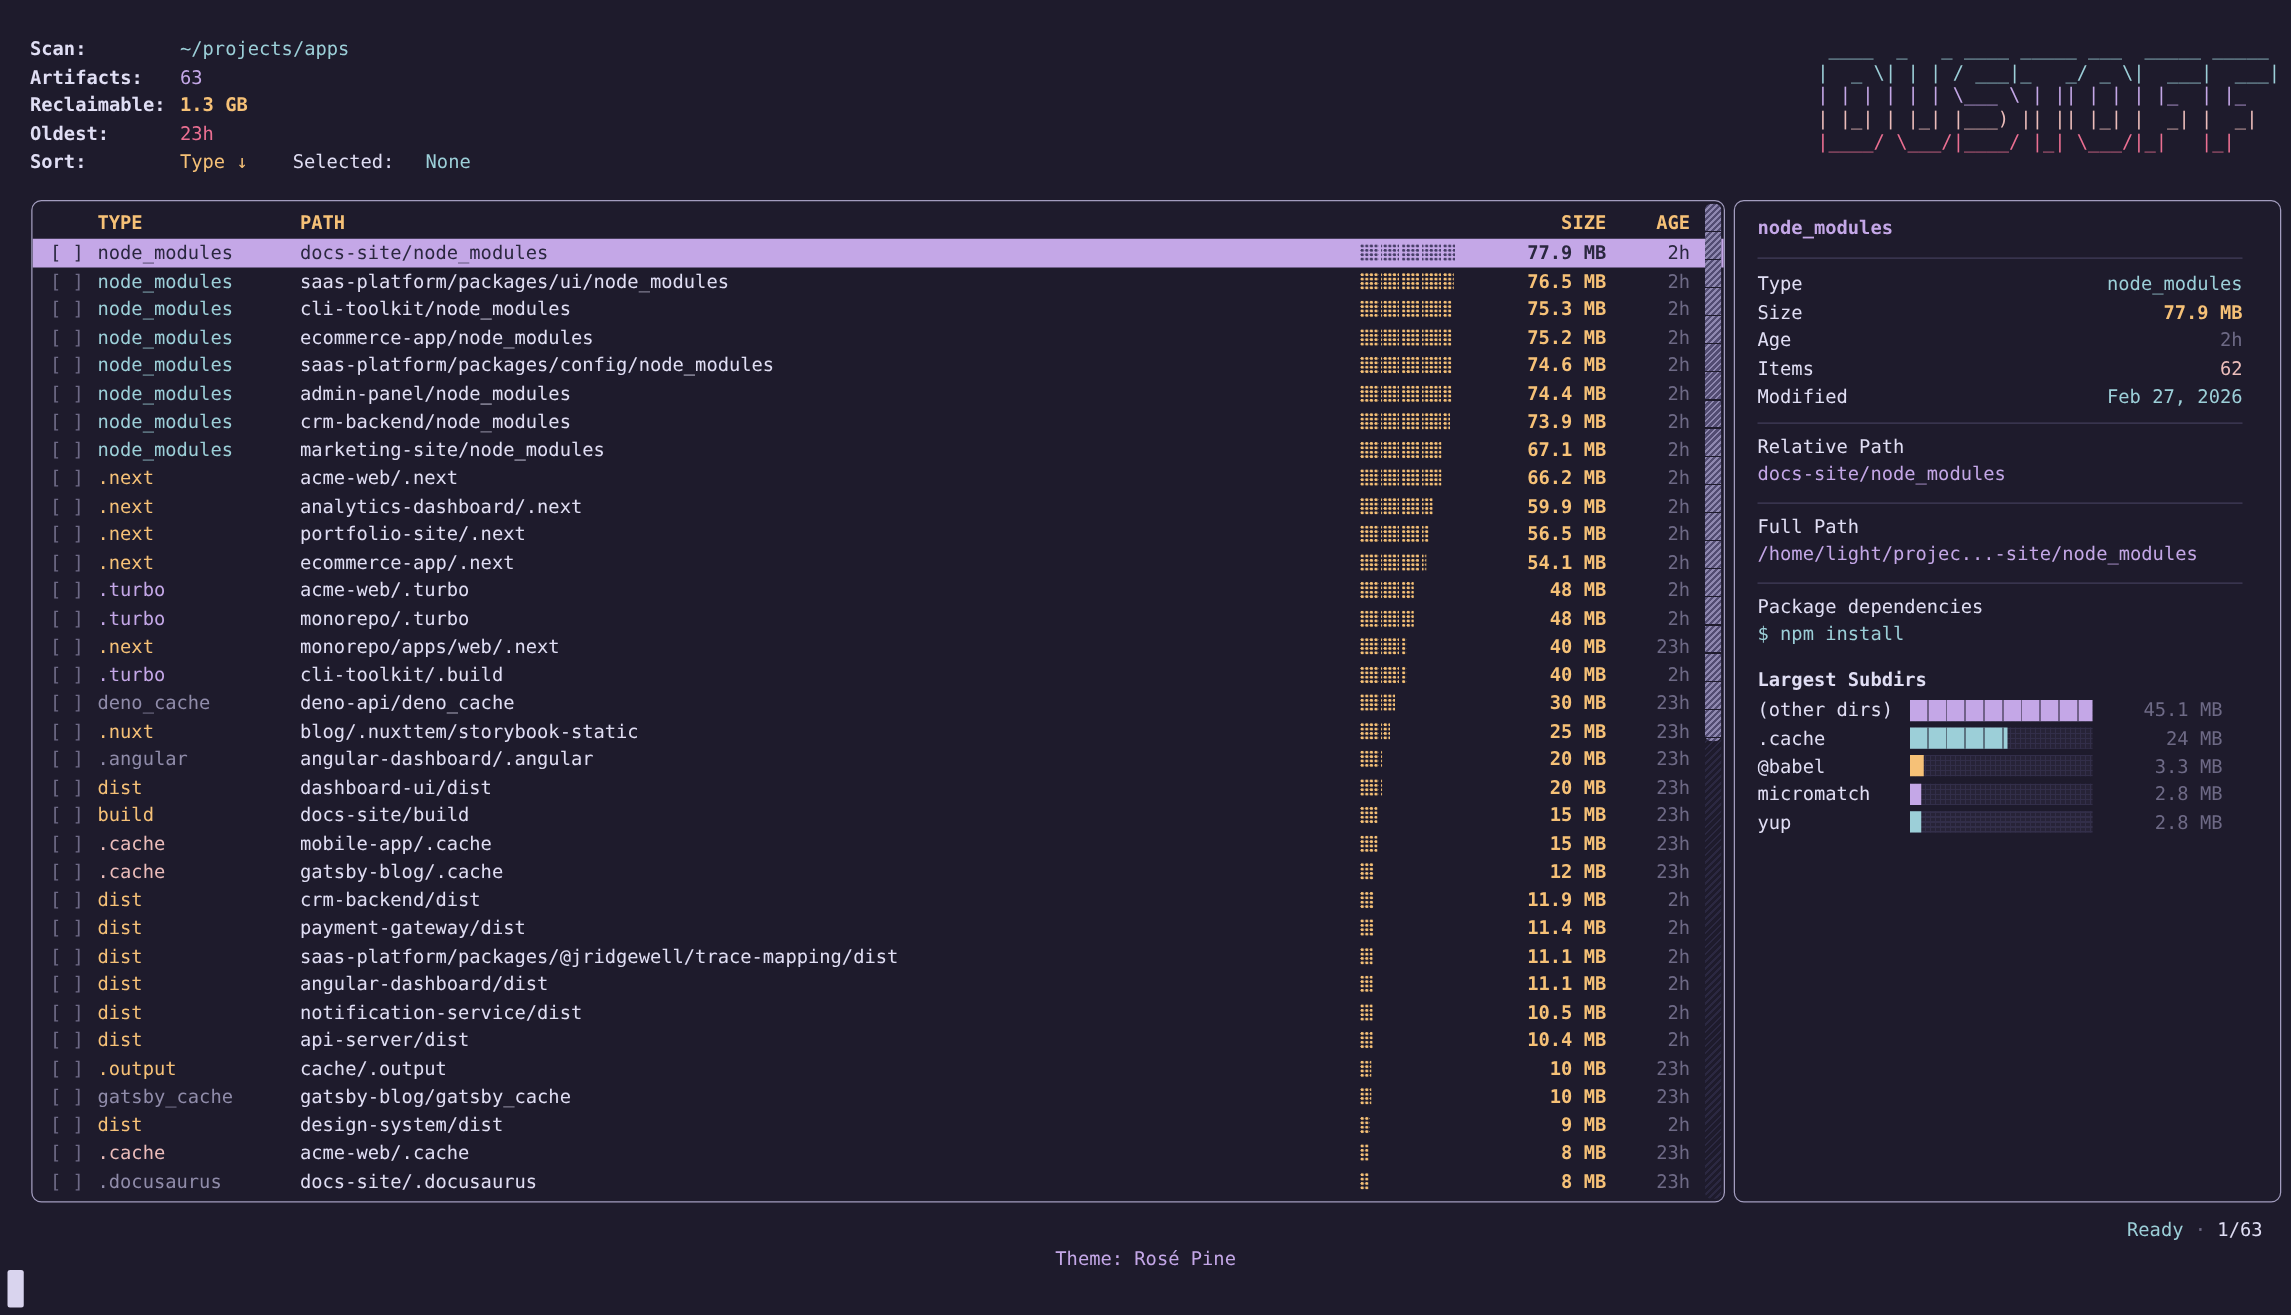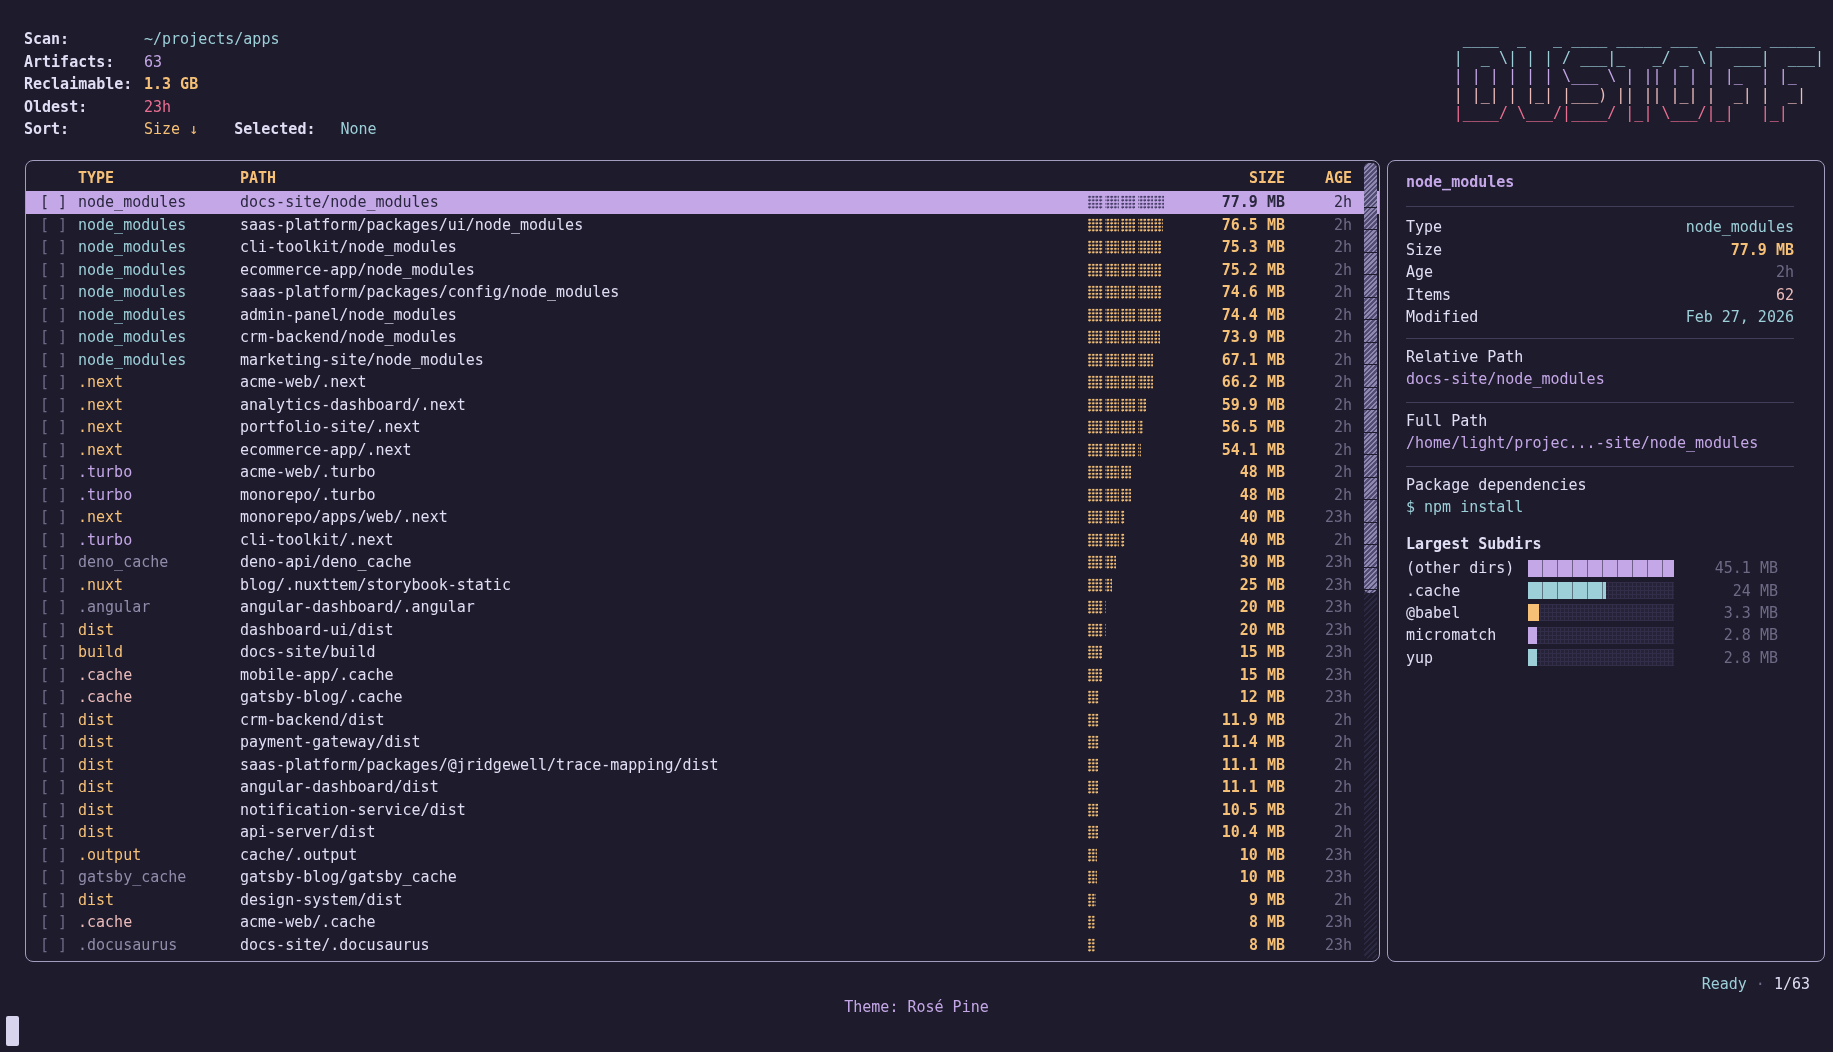--- a/index.html
+++ b/index.html
@@ -12,21 +12,21 @@
   body{background:var(--bg);font-family:"DejaVu Sans Mono",monospace;font-size:15px;color:var(--text);position:relative}
   .c-foam{color:var(--foam)} .c-iris{color:var(--iris)} .c-gold{color:var(--gold)}
   .c-rose{color:var(--rose)} .c-love{color:var(--love)} .c-muted{color:var(--muted)}
   .c-subtle{color:var(--subtle)} .c-text{color:var(--text)}
   .b{font-weight:bold}
 
   
   .stats{position:absolute;left:24px;top:28px}
   .stat-line{display:flex;height:22.5px;align-items:center;white-space:pre}
   .stat-label{display:inline-block;width:120px;font-weight:bold;color:var(--text)}
-  .stat-extra-label{font-weight:bold;margin-left:36px;color:var(--text)}
+  .stat-extra-label{font-weight:normal;margin-left:36px;color:var(--text)}
   .stat-extra-value{margin-left:25px}
 
   
   .banner{position:absolute;top:30px;right:9px;text-align:left;line-height:18.6px;font-size:15px;white-space:pre}
   .bl{white-space:pre}
   .bl0,.bl1{color:var(--foam)} .bl2{color:var(--iris)} .bl3{color:var(--rose)} .bl4{color:var(--love)}
 
   
   .panel{position:absolute;border:1.5px solid var(--border);border-radius:8px;background:var(--bg)}
   .table-panel{left:25px;top:160px;width:1355px;height:802px;overflow:hidden}
@@ -83,21 +83,21 @@
   .cursor-block{position:absolute;left:6px;top:1016px;width:13px;height:30px;background:#d9d4ee;border-radius:2px}
 </style>
 </head>
 <body>
 
 <div class="stats">
     <div class="stat-line"><span class="stat-label">Scan:</span><span class="c-foam">~/projects/apps</span></div>
     <div class="stat-line"><span class="stat-label">Artifacts:</span><span class="c-iris">63</span></div>
     <div class="stat-line"><span class="stat-label">Reclaimable:</span><span class="c-gold b">1.3 GB</span></div>
     <div class="stat-line"><span class="stat-label">Oldest:</span><span class="c-love">23h</span></div>
-    <div class="stat-line"><span class="stat-label">Sort:</span><span class="c-gold">Size ↓</span><span class="stat-extra-label">Selected:</span><span class="stat-extra-value c-foam">None</span></div>
+    <div class="stat-line"><span class="stat-label">Sort:</span><span class="c-gold">Type ↓</span><span class="stat-extra-label">Selected:</span><span class="stat-extra-value c-foam">None</span></div>
   </div>
 
 <div class="banner"><div class="bl bl0"> ____  _   _ ____ _____ ___  _____ _____ </div><div class="bl bl1">|  _ \| | | / ___|_   _/ _ \|  ___|  ___|</div><div class="bl bl2">| | | | | | \___ \ | || | | | |_  | |_   </div><div class="bl bl3">| |_| | |_| |___) || || |_| |  _| |  _|  </div><div class="bl bl4">|____/ \___/|____/ |_| \___/|_|   |_|    </div></div>
 
 <div class="panel table-panel">
   <div class="tr thead">
     <span></span>
     <span class="h-type">TYPE</span>
     <span class="h-path">PATH</span>
     <span></span>
@@ -113,21 +113,21 @@
       <div class="tr"><span class="cell-checkbox">[ ]</span><span class="cell-type c-foam">node_modules</span><span class="cell-path">admin-panel/node_modules</span><div class="dotbar" style="width: 73px;"></div><span class="cell-size">74.4 MB</span><span class="cell-age">2h</span></div>
       <div class="tr"><span class="cell-checkbox">[ ]</span><span class="cell-type c-foam">node_modules</span><span class="cell-path">crm-backend/node_modules</span><div class="dotbar" style="width: 72px;"></div><span class="cell-size">73.9 MB</span><span class="cell-age">2h</span></div>
       <div class="tr"><span class="cell-checkbox">[ ]</span><span class="cell-type c-foam">node_modules</span><span class="cell-path">marketing-site/node_modules</span><div class="dotbar" style="width: 65px;"></div><span class="cell-size">67.1 MB</span><span class="cell-age">2h</span></div>
       <div class="tr"><span class="cell-checkbox">[ ]</span><span class="cell-type c-gold">.next</span><span class="cell-path">acme-web/.next</span><div class="dotbar" style="width: 65px;"></div><span class="cell-size">66.2 MB</span><span class="cell-age">2h</span></div>
       <div class="tr"><span class="cell-checkbox">[ ]</span><span class="cell-type c-gold">.next</span><span class="cell-path">analytics-dashboard/.next</span><div class="dotbar" style="width: 58px;"></div><span class="cell-size">59.9 MB</span><span class="cell-age">2h</span></div>
       <div class="tr"><span class="cell-checkbox">[ ]</span><span class="cell-type c-gold">.next</span><span class="cell-path">portfolio-site/.next</span><div class="dotbar" style="width: 55px;"></div><span class="cell-size">56.5 MB</span><span class="cell-age">2h</span></div>
       <div class="tr"><span class="cell-checkbox">[ ]</span><span class="cell-type c-gold">.next</span><span class="cell-path">ecommerce-app/.next</span><div class="dotbar" style="width: 53px;"></div><span class="cell-size">54.1 MB</span><span class="cell-age">2h</span></div>
       <div class="tr"><span class="cell-checkbox">[ ]</span><span class="cell-type c-iris">.turbo</span><span class="cell-path">acme-web/.turbo</span><div class="dotbar" style="width: 43px;"></div><span class="cell-size">48 MB</span><span class="cell-age">2h</span></div>
       <div class="tr"><span class="cell-checkbox">[ ]</span><span class="cell-type c-iris">.turbo</span><span class="cell-path">monorepo/.turbo</span><div class="dotbar" style="width: 43px;"></div><span class="cell-size">48 MB</span><span class="cell-age">2h</span></div>
       <div class="tr"><span class="cell-checkbox">[ ]</span><span class="cell-type c-gold">.next</span><span class="cell-path">monorepo/apps/web/.next</span><div class="dotbar" style="width: 37px;"></div><span class="cell-size">40 MB</span><span class="cell-age">23h</span></div>
-      <div class="tr"><span class="cell-checkbox">[ ]</span><span class="cell-type c-iris">.turbo</span><span class="cell-path">cli-toolkit/.next</span><div class="dotbar" style="width: 37px;"></div><span class="cell-size">40 MB</span><span class="cell-age">2h</span></div>
+      <div class="tr"><span class="cell-checkbox">[ ]</span><span class="cell-type c-iris">.turbo</span><span class="cell-path">cli-toolkit/.build</span><div class="dotbar" style="width: 37px;"></div><span class="cell-size">40 MB</span><span class="cell-age">2h</span></div>
       <div class="tr"><span class="cell-checkbox">[ ]</span><span class="cell-type c-subtle">deno_cache</span><span class="cell-path">deno-api/deno_cache</span><div class="dotbar" style="width: 28px;"></div><span class="cell-size">30 MB</span><span class="cell-age">23h</span></div>
       <div class="tr"><span class="cell-checkbox">[ ]</span><span class="cell-type c-gold">.nuxt</span><span class="cell-path">blog/.nuxttem/storybook-static</span><div class="dotbar" style="width: 24px;"></div><span class="cell-size">25 MB</span><span class="cell-age">23h</span></div>
       <div class="tr"><span class="cell-checkbox">[ ]</span><span class="cell-type c-subtle">.angular</span><span class="cell-path">angular-dashboard/.angular</span><div class="dotbar" style="width: 18px;"></div><span class="cell-size">20 MB</span><span class="cell-age">23h</span></div>
       <div class="tr"><span class="cell-checkbox">[ ]</span><span class="cell-type c-gold">dist</span><span class="cell-path">dashboard-ui/dist</span><div class="dotbar" style="width: 18px;"></div><span class="cell-size">20 MB</span><span class="cell-age">23h</span></div>
       <div class="tr"><span class="cell-checkbox">[ ]</span><span class="cell-type c-gold">build</span><span class="cell-path">docs-site/build</span><div class="dotbar" style="width: 14px;"></div><span class="cell-size">15 MB</span><span class="cell-age">23h</span></div>
       <div class="tr"><span class="cell-checkbox">[ ]</span><span class="cell-type c-rose">.cache</span><span class="cell-path">mobile-app/.cache</span><div class="dotbar" style="width: 14px;"></div><span class="cell-size">15 MB</span><span class="cell-age">23h</span></div>
       <div class="tr"><span class="cell-checkbox">[ ]</span><span class="cell-type c-rose">.cache</span><span class="cell-path">gatsby-blog/.cache</span><div class="dotbar" style="width: 11px;"></div><span class="cell-size">12 MB</span><span class="cell-age">23h</span></div>
       <div class="tr"><span class="cell-checkbox">[ ]</span><span class="cell-type c-gold">dist</span><span class="cell-path">crm-backend/dist</span><div class="dotbar" style="width: 11px;"></div><span class="cell-size">11.9 MB</span><span class="cell-age">2h</span></div>
       <div class="tr"><span class="cell-checkbox">[ ]</span><span class="cell-type c-gold">dist</span><span class="cell-path">payment-gateway/dist</span><div class="dotbar" style="width: 11px;"></div><span class="cell-size">11.4 MB</span><span class="cell-age">2h</span></div>
       <div class="tr"><span class="cell-checkbox">[ ]</span><span class="cell-type c-gold">dist</span><span class="cell-path">saas-platform/packages/@jridgewell/trace-mapping/dist</span><div class="dotbar" style="width: 10px;"></div><span class="cell-size">11.1 MB</span><span class="cell-age">2h</span></div>

